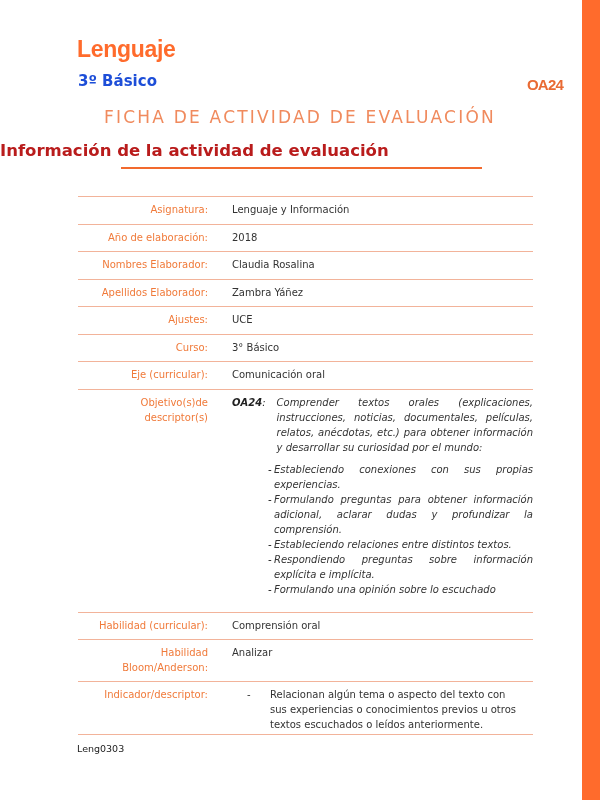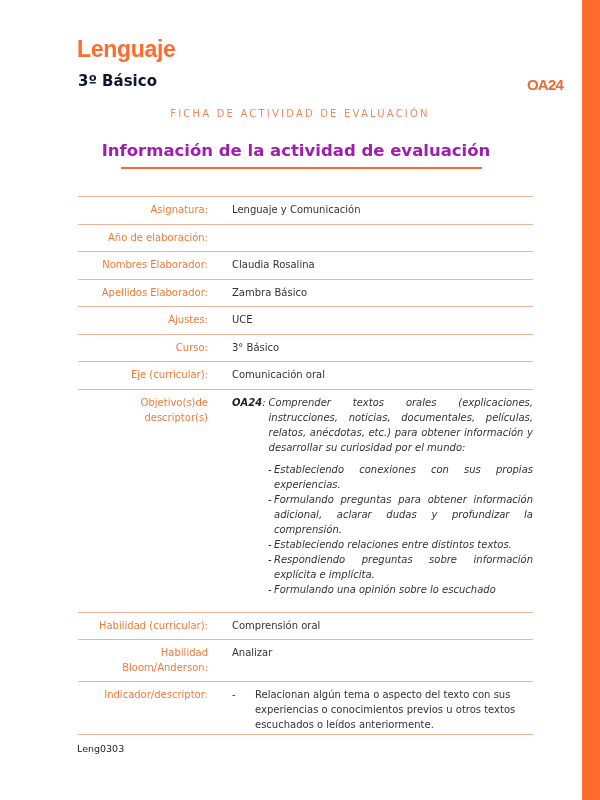--- a/index.html
+++ b/index.html
@@ -15,38 +15,38 @@
     }
     .subject-title {
       position: absolute; left: 77px; top: 38px;
       font-family: "Liberation Sans", sans-serif;
       font-weight: bold; font-size: 23px; color: #ff6b2c; letter-spacing: -0.3px;
       line-height: 1;
     }
     .grade {
       position: absolute; left: 78px; top: 74px;
       font-family: "DejaVu Sans", sans-serif;
-      font-weight: bold; font-size: 15px; color: #0f172a; line-height: 1;
+      font-weight: bold; font-size: 15px; color: #1d4ed8; line-height: 1;
     }
     .oa-code {
       position: absolute; left: 527px; top: 77px;
       font-family: "Liberation Sans", sans-serif;
       font-weight: bold; font-size: 15px; color: #e96a33; letter-spacing: -0.8px;
       line-height: 1;
     }
     .sheet-label {
       position: absolute; left: 0; width: 600px; top: 109px; text-align: center;
       font-family: "DejaVu Sans", sans-serif;
-      font-size: 10px; color: #f08a5d; letter-spacing: 2.2px; line-height: 1;
+      font-size: 17px; color: #f08a5d; letter-spacing: 2.2px; line-height: 1;
       padding-left: 0px;
     }
     .section-title {
-      position: absolute; left: 0; width: 592px; top: 143px; text-align: center;
+      position: absolute; left: 0; width: 592px; top: 143px; text-align: left;
       font-family: "DejaVu Sans", sans-serif;
-      font-weight: bold; font-size: 16.5px; color: #a21caf; line-height: 1;
+      font-weight: bold; font-size: 16.5px; color: #b91c1c; line-height: 1;
     }
     .title-underline {
       position: absolute; left: 121px; top: 167px; width: 361px; height: 2px;
       background: #f26a2e;
     }
     .info-table {
       position: absolute; left: 78px; top: 196px; width: 455px;
       border-top: 1.5px solid #f2b39a;
     }
     .row {
@@ -58,21 +58,21 @@
       width: 130px; text-align: right; color: #f07a3a;
       padding: 5px 0 5px 0; box-sizing: border-box;
     }
     .row .value {
       flex: 1; padding: 5px 0 5px 24px; color: #333; box-sizing: border-box;
     }
     .h26 { height: 26.5px; }
     .objective .value { padding-top: 5px; }
     .oa-line { display: flex; }
     .oa-tag { font-weight: bold; color: #222; white-space: nowrap; }
-    .oa-text { text-align: justify; padding-left: 3px; }
+    .oa-text { text-align: justify; padding-left: 3px; margin-left: 8px; }
     .bullets { margin: 7px 0 0 36px; padding: 0; list-style: none; }
     .bullets li {
       position: relative; padding-left: 6px; text-align: justify; text-indent: -6px;
     }
     .bullets li .dash { display: inline-block; width: 6px; text-indent: 0; }
     .indicator .value { display: flex; }
     .indicator .dash2 { width: 20px; flex: none; }
     .indicator .ind-text { flex: 1; padding-left: 3px; padding-right: 10px; }
     .footer-code {
       position: absolute; left: 77px; top: 743px;
@@ -88,32 +88,33 @@
 <div class="grade">3º Básico</div>
 <div class="oa-code">OA24</div>
 
 <div class="sheet-label">FICHA DE ACTIVIDAD DE EVALUACIÓN</div>
 <div class="section-title">Información de la actividad de evaluación</div>
 <div class="title-underline"></div>
 
 <div class="info-table">
   <div class="row h26">
     <div class="label">Asignatura:</div>
-    <div class="value">Lenguaje y Comunicación</div>
+    <div class="value">Lenguaje y Información</div>
   </div>
   <div class="row h26">
     <div class="label">Año de elaboración:</div>
+    <div class="value">2018</div>
   </div>
   <div class="row h26">
     <div class="label">Nombres Elaborador:</div>
     <div class="value">Claudia Rosalina</div>
   </div>
   <div class="row h26">
     <div class="label">Apellidos Elaborador:</div>
-    <div class="value">Zambra Básico</div>
+    <div class="value">Zambra Yáñez</div>
   </div>
   <div class="row h26">
     <div class="label">Ajustes:</div>
     <div class="value">UCE</div>
   </div>
   <div class="row h26">
     <div class="label">Curso:</div>
     <div class="value">3° Básico</div>
   </div>
   <div class="row h26">
@@ -147,21 +148,21 @@
   </div>
 
   <div class="row" style="height:41px;">
     <div class="label">
       <div>Habilidad</div>
       <div>Bloom/Anderson:</div>
     </div>
     <div class="value">Analizar</div>
   </div>
 
-  <div class="row indicator" style="height:52px;">
+  <div class="row indicator" style="height:52px;gap:15px;">
     <div class="label">Indicador/descriptor:</div>
     <div class="value">
       <span class="dash2">-</span>
       <span class="ind-text">Relacionan algún tema o aspecto del texto con sus experiencias o conocimientos previos u otros textos escuchados o leídos anteriormente.</span>
     </div>
   </div>
 </div>
 
 <div class="footer-code">Leng0303</div>
 

